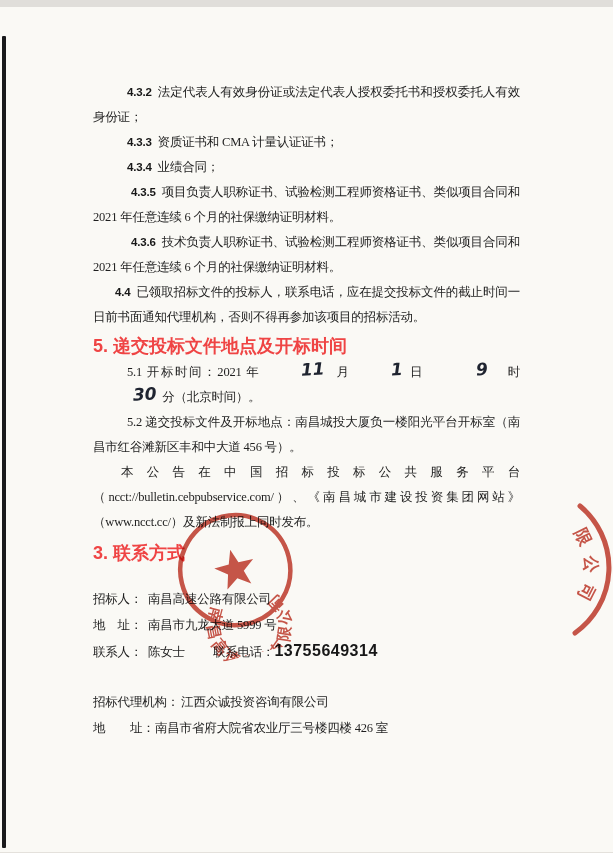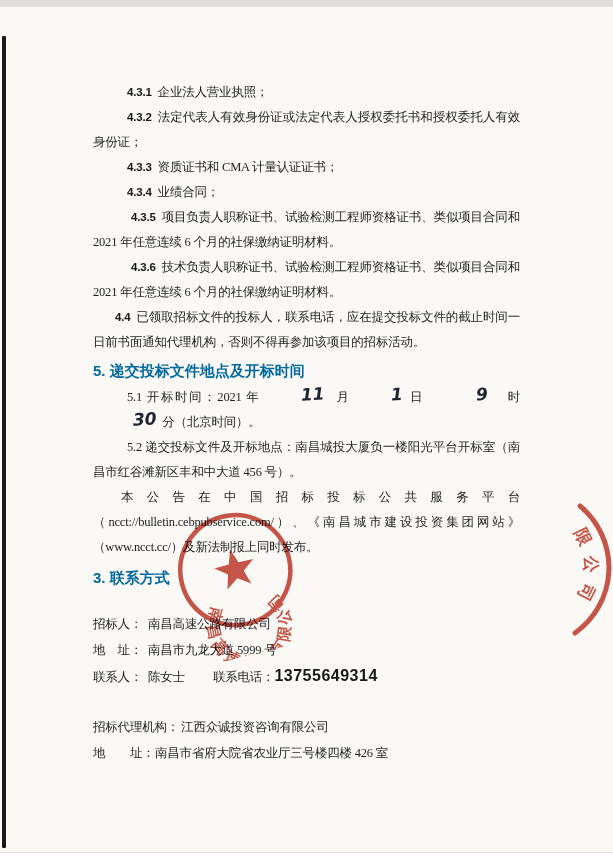--- a/index.html
+++ b/index.html
@@ -21,21 +21,21 @@
     position:absolute;left:93px;top:80px;width:427px;
     font-size:12.5px;line-height:25px;color:#1e1e1e;
     text-align:justify;letter-spacing:-0.2px;
   }
   .content p{margin:0;}
   .clause{text-indent:34px;}
   .clause.deep{text-indent:38px;}
   .clause.c44{text-indent:22px;}
   .cid{margin-right:6px;font-family:"Liberation Sans","DejaVu Sans",sans-serif;font-size:11.5px;font-weight:bold;color:#171717;}
   .sec-heading{
-    font-weight:bold;font-size:15px;color:#0369a1;line-height:26px;
+    font-weight:bold;font-size:18px;color:#ef4444;line-height:26px;
     margin:3px 0 1px 0 !important;letter-spacing:0;
     font-family:"Liberation Sans","DejaVu Sans",sans-serif;
   }
   .hw{
     display:inline-block;
     font-family:"DejaVu Sans",sans-serif;font-style:italic;font-weight:600;
     font-size:17px;line-height:17px;color:#1f2430;
     transform:rotate(-3deg);margin:0 6px;
   }
   .hw-h{margin:0 18px 0 18px;}
@@ -58,21 +58,20 @@
 </head>
 <body>
 
 <div class="scan">
 
   <div class="top-strip"></div>
   <div class="left-bar"></div>
 
   <div class="content">
 
-    <p class="clause"><b class="cid">4.3.1</b><span>企业法人营业执照；</span></p>
     <p class="clause"><b class="cid">4.3.2</b><span>法定代表人有效身份证或法定代表人授权委托书和授权委托人有效身份证；</span></p>
     <p class="clause"><b class="cid">4.3.3</b><span>资质证书和 CMA 计量认证证书；</span></p>
     <p class="clause"><b class="cid">4.3.4</b><span>业绩合同；</span></p>
     <p class="clause deep"><b class="cid">4.3.5</b><span>项目负责人职称证书、试验检测工程师资格证书、类似项目合同和 2021 年任意连续 6 个月的社保缴纳证明材料。</span></p>
     <p class="clause deep"><b class="cid">4.3.6</b><span>技术负责人职称证书、试验检测工程师资格证书、类似项目合同和 2021 年任意连续 6 个月的社保缴纳证明材料。</span></p>
     <p class="clause c44"><b class="cid">4.4</b><span>已领取招标文件的投标人，联系电话，应在提交投标文件的截止时间一日前书面通知代理机构，否则不得再参加该项目的招标活动。</span></p>
 
     <p class="sec-heading">5. 递交投标文件地点及开标时间</p>
 
     <p class="clause"><span>5.1 开标时间：2021 年</span><span class="hw hw-m">11</span><span>月</span><span class="hw">1</span><span>日</span><span class="hw hw-h">9</span><span>时</span><span class="hw">30</span><span>分（北京时间）。</span></p>

